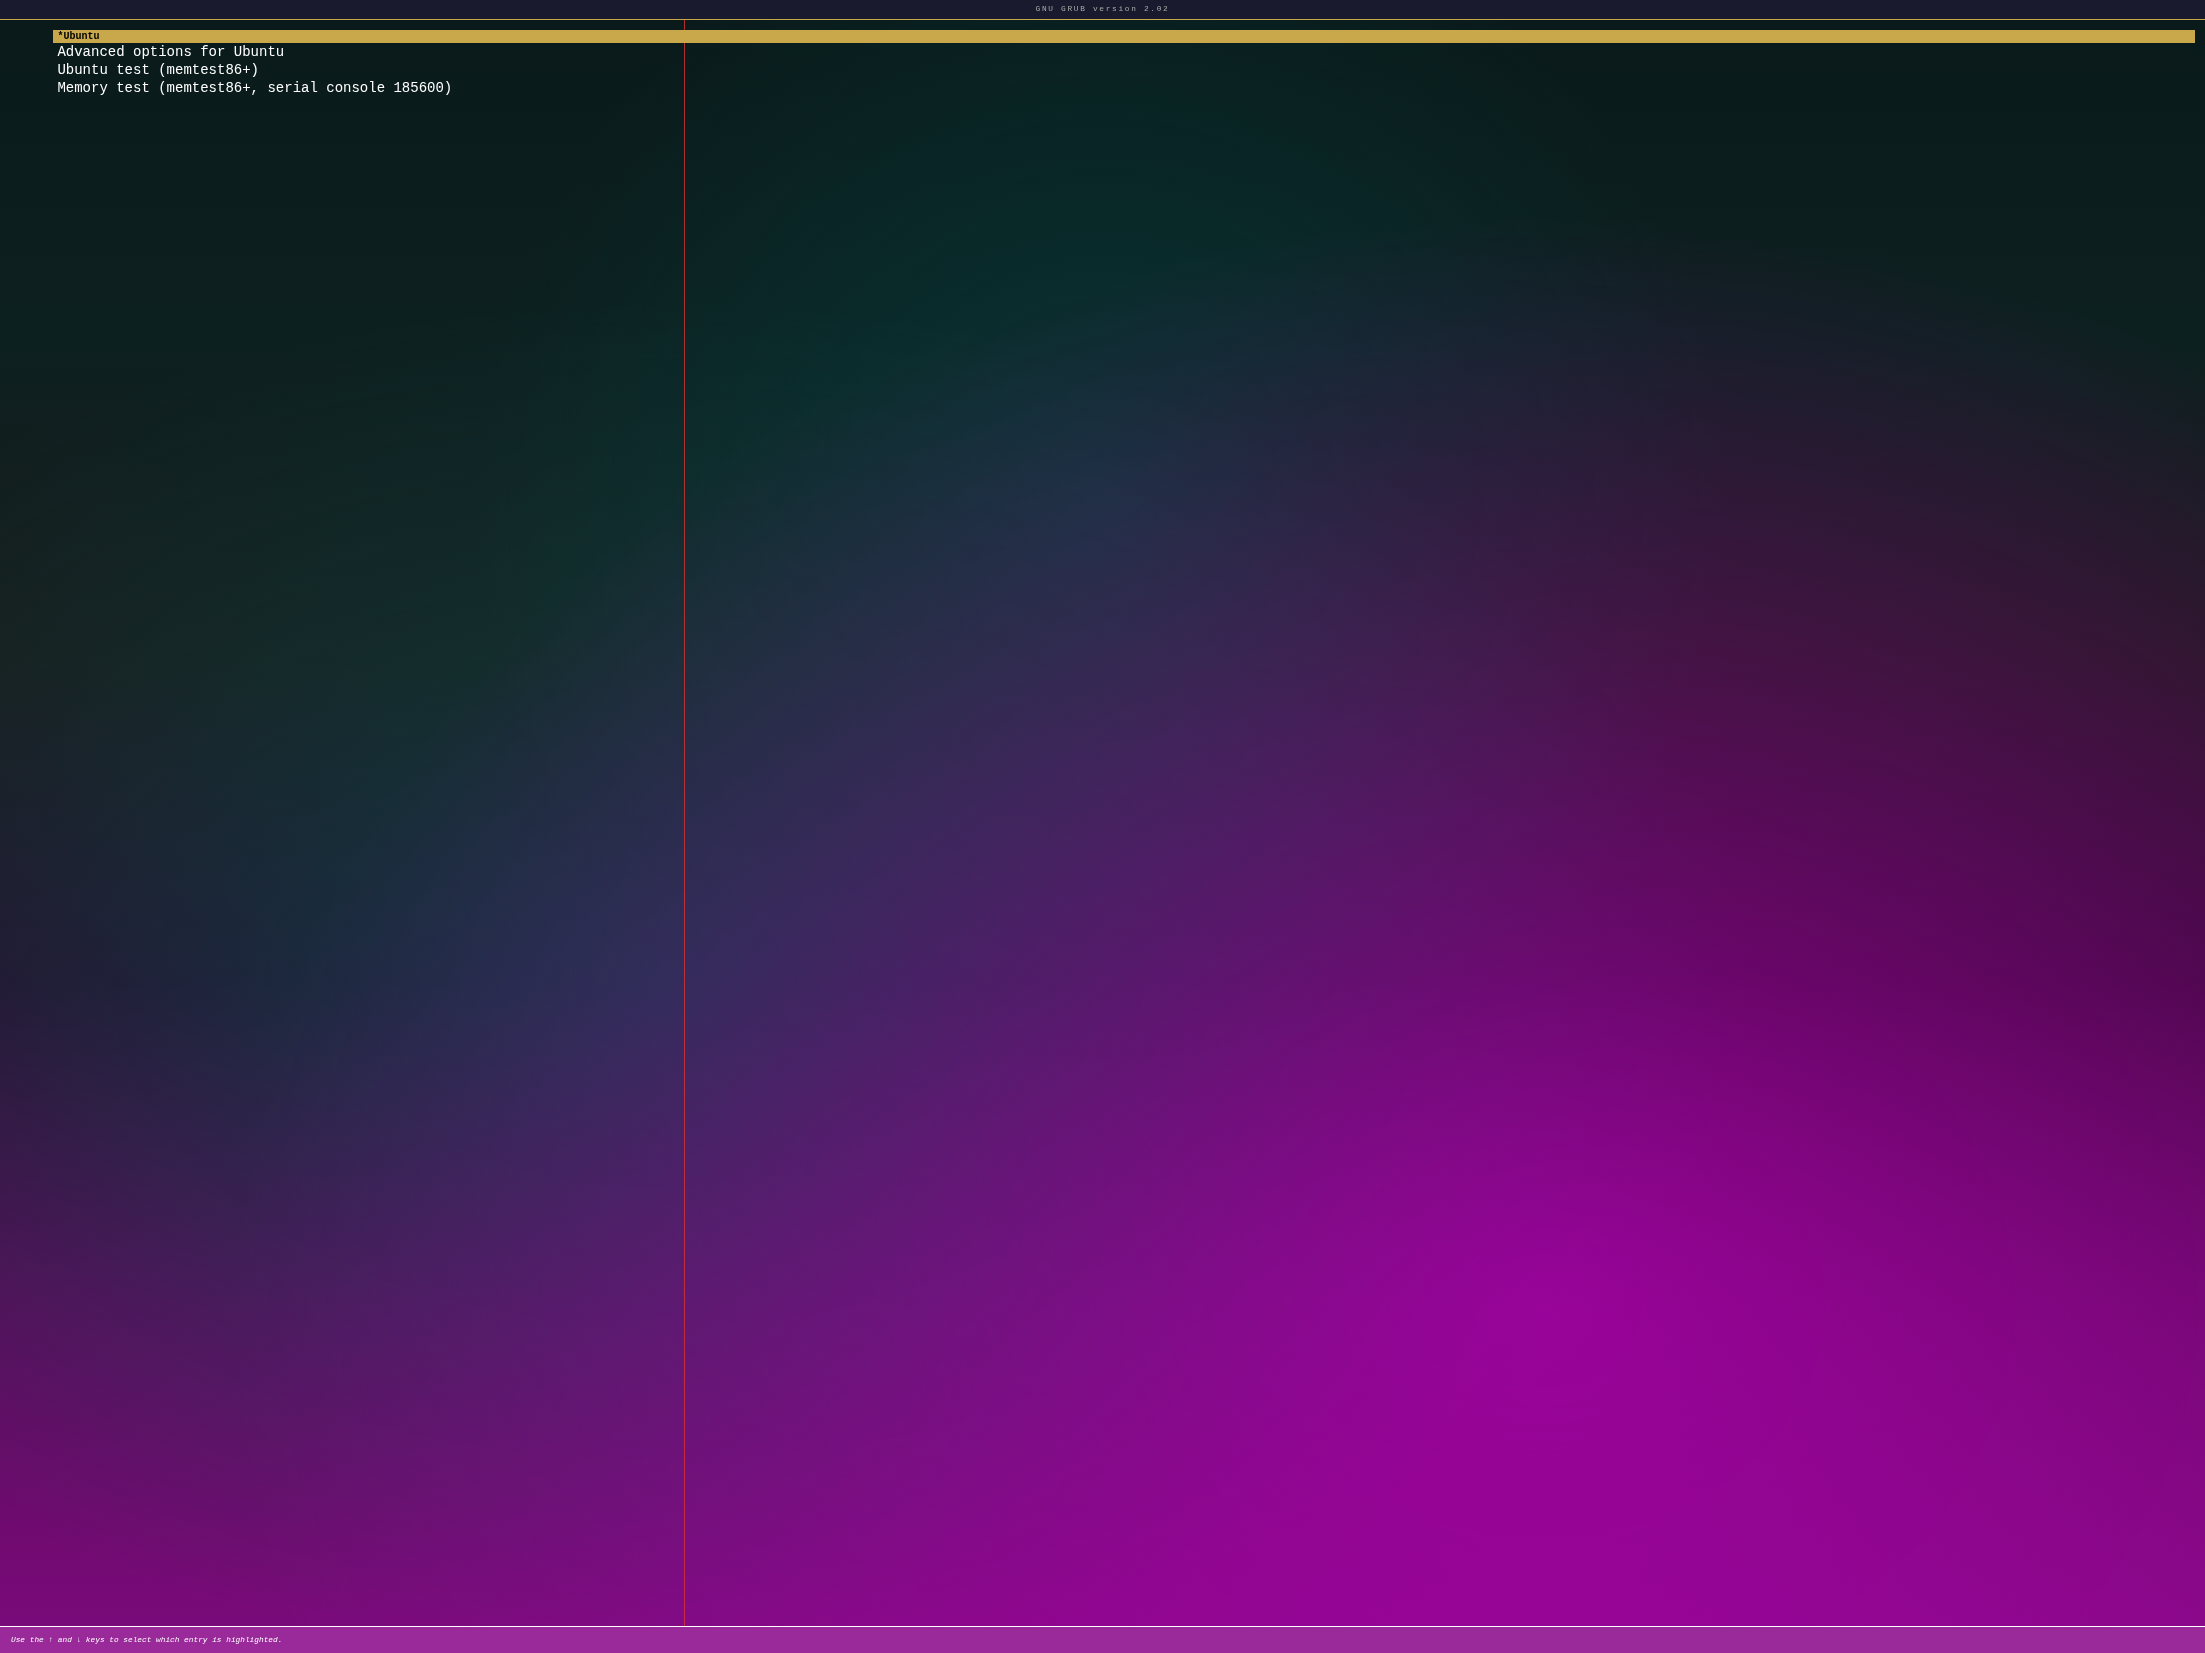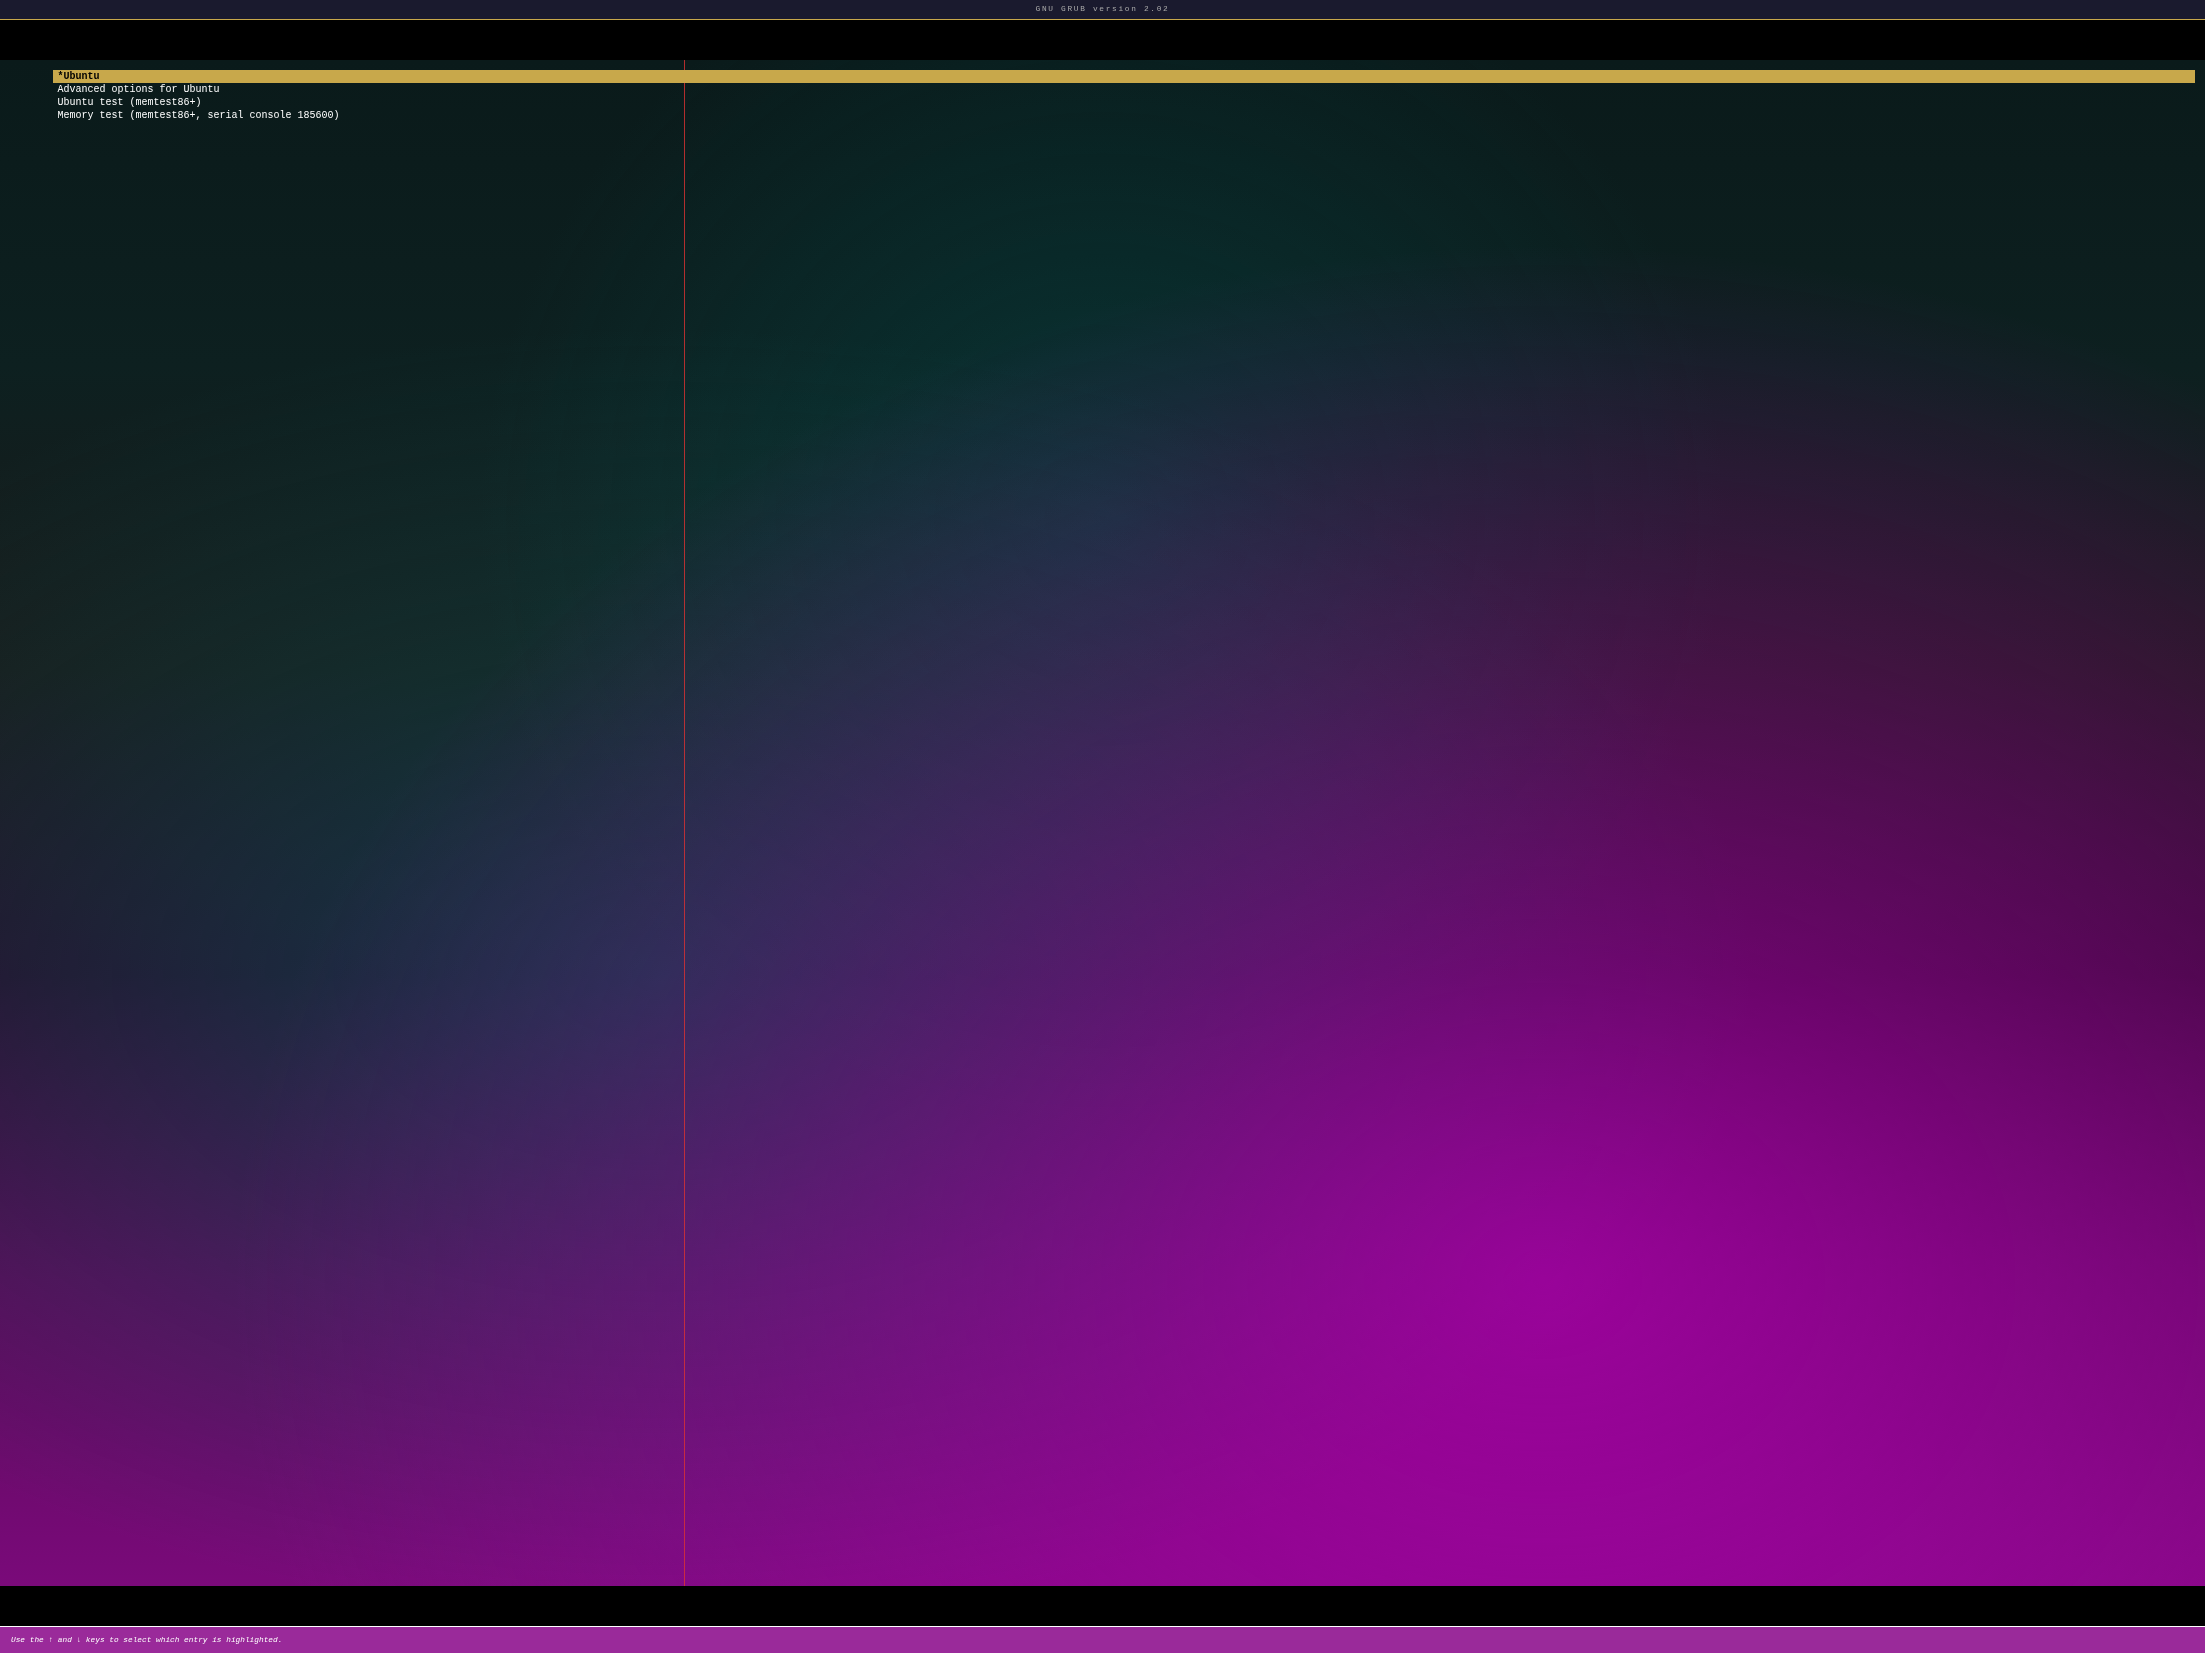--- a/index.html
+++ b/index.html
@@ -15,21 +15,20 @@
       font-family: 'Courier New', Courier, monospace;
       overflow: hidden;
     }
 
     .screen {
       width: 100%;
       height: 100%;
       display: flex;
       flex-direction: column;
       background: #000;
-      gap: 40px;
     }
 
     
     .title-bar {
       background: #1a1a2e;
       text-align: center;
       padding: 4.4px 0;
       border-bottom: 1.1px solid #c8a84b;
       flex-shrink: 0;
     }
@@ -87,21 +86,21 @@
       font-size: 10px;
       font-family: 'Courier New', monospace;
       font-weight: bold;
     }
 
     .menu-item {
       background: transparent;
       color: #ffffff;
       padding: 1.1px 4.4px;
       display: block;
-      font-size: 10px;
+      font-size: 14px;
       font-family: 'Courier New', monospace;
     }
 
     
     .status-bar {
       background: #9a2a9a;
       border-top: 1.1px solid #ffffff;
       padding: 6.7px 11px;
       flex-shrink: 0;
     }

